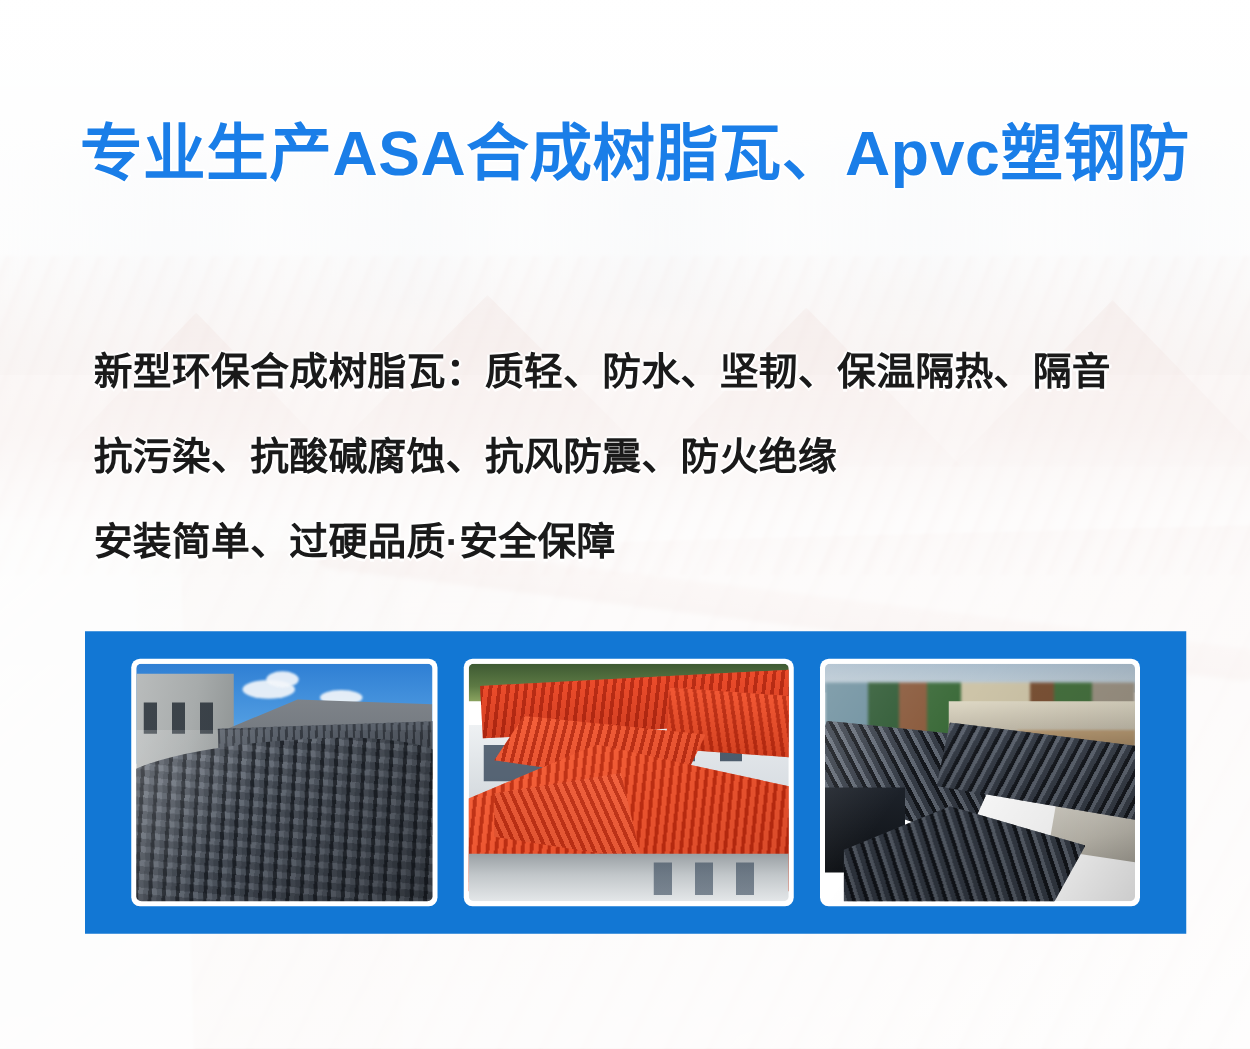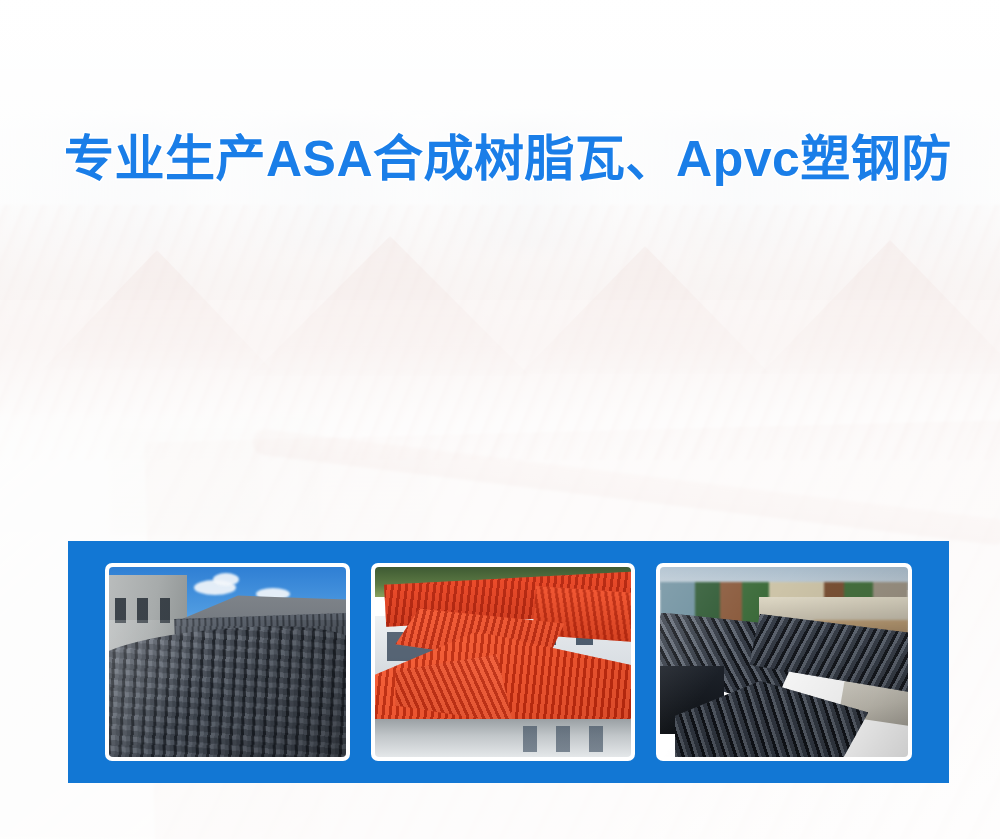--- a/index.html
+++ b/index.html
@@ -172,21 +172,20 @@
         rgba(255,255,255,.70) 34%,
         rgba(255,255,255,.76) 52%,
         rgba(255,255,255,.80) 70%,
         rgba(255,255,255,.83) 100%);
   }
 
   
   .content {
     position: absolute;
     inset: 0;
-    margin-top: 36px;
   }
 
   .headline {
     position: absolute;
     left: 64px;
     top: 92px;
     width: 880px;
     font-size: 50px;
     font-weight: bold;
     line-height: 63px;
@@ -496,20 +495,25 @@
     <div class="bg-ridge"></div>
     <div class="bg-veil"></div>
   </div>
 
   <div class="content">
 
     <div class="headline">
       <span class="hl-line">专业生产ASA合成树脂瓦、Apvc塑钢防</span>
     </div>
 
+    <div class="subhead">
+      <span class="sub-line">新型环保合成树脂瓦：质轻、防水、坚韧、保温隔热、隔音</span>
+      <span class="sub-line">抗污染、抗酸碱腐蚀、抗风防震、防火绝缘</span>
+      <span class="sub-line">安装简单、过硬品质·安全保障</span>
+    </div>
 
     <div class="gallery">
 
       <div class="photo p1">
         <div class="photo-inner">
           <div class="ph1-sky"></div>
           <div class="ph1-cloud c1"></div>
           <div class="ph1-cloud c2"></div>
           <div class="ph1-cloud c3"></div>
           <div class="ph1-bldgL"></div>

